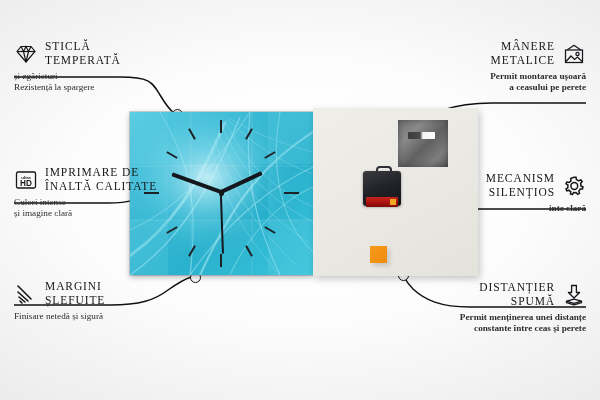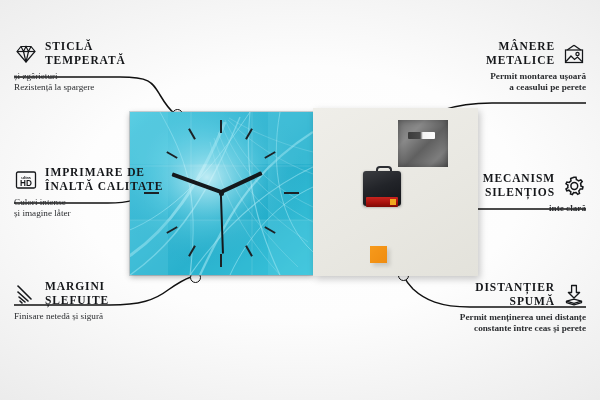--- a/index.html
+++ b/index.html
@@ -17,21 +17,21 @@
   #leaders{position:absolute;left:0;top:0;width:600px;height:400px;}
 
   
   .feat{position:absolute;}
   .feat .head{
     display:flex;align-items:center;gap:7px;
   }
   .feat.right .head{justify-content:flex-end;align-items:center;}
   .feat .titles{
     font-family:"Liberation Serif", serif;
-    font-weight:bold;
+    font-weight:normal;
     font-size:11.5px;
     letter-spacing:.9px;
     line-height:13.5px;
     color:#15171a;
     text-transform:uppercase;
     white-space:nowrap;
   }
   .feat.right .titles{text-align:right;}
   .feat .sub{
     font-family:"Liberation Serif", serif;
@@ -248,21 +248,21 @@
         <text x="12" y="11" font-family="Liberation Sans, sans-serif" font-size="4.4" font-weight="bold" fill="#15171a" text-anchor="middle">ultra</text>
         <text x="12" y="18" font-family="Liberation Sans, sans-serif" font-size="8.2" font-weight="bold" fill="#15171a" text-anchor="middle">HD</text>
       </svg>
       <div class="titles">
         <div>IMPRIMARE DE</div>
         <div>ÎNALTĂ CALITATE</div>
       </div>
     </div>
     <div class="sub">
       <div>Culori intense</div>
-      <div>și imagine låter</div>
+      <div>și imagine clară</div>
     </div>
   </div>
 
   <div class="feat left" style="left:14px;top:280px;">
     <div class="head">
       <svg class="ico" viewBox="0 0 24 24">
         <g stroke="#15171a" stroke-width="1.6" fill="none" stroke-linecap="round">
           <path d="M4 4 L17 17"></path>
           <path d="M4 10 L14 19"></path>
           <path d="M5 15 L11 20"></path>

